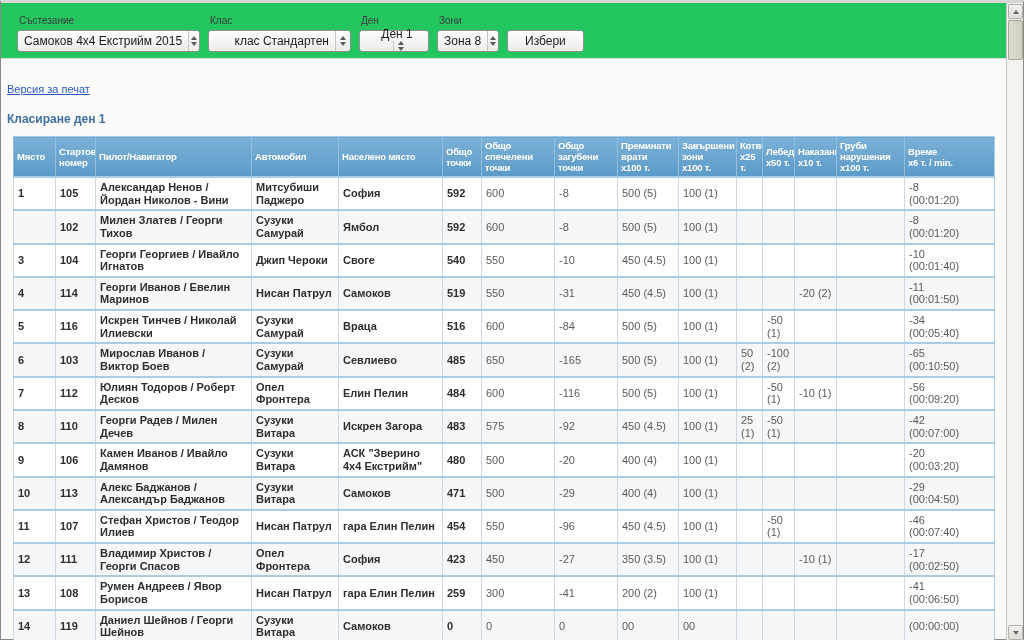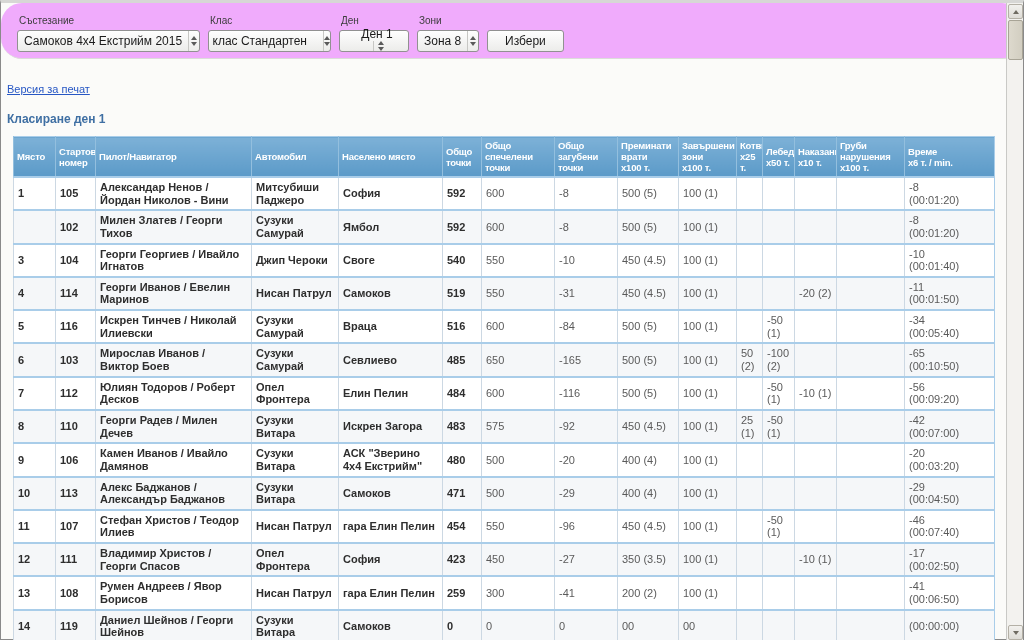--- a/index.html
+++ b/index.html
@@ -8,22 +8,22 @@
     font-family: "Liberation Sans", sans-serif;
     background:#fbfbf9;
   }
   .page {
     position:relative; width:1024px; height:640px;
     border:1px solid #8a8a8a; border-top:3px solid #d7d7d5;
     background:#fbfbf9;
   }
   
   .form-bar {
-    height:56px; background:#f0abfc; border-bottom:1px solid #dcdcda;
-    padding:10px 0 0 16px; white-space:nowrap;border-radius:21px;
+    height:56px; background:#22c55e; border-bottom:1px solid #dcdcda;
+    padding:10px 0 0 16px; white-space:nowrap;
   }
   .field { display:inline-block; vertical-align:top; margin-right:8px; }
   .field-label { font-size:10px; color:#3c3c3c; margin:2px 0 4px 2px; }
   .gtk-select {
     height:22px; border:1px solid #919191; border-radius:3px;
     background:linear-gradient(#fefefe,#ececea);
     display:flex; align-items:center; justify-content:flex-end;
     font-size:12px; color:#1b1b1b; padding-left:6px; cursor:default;
     box-shadow:0 1px 0 rgba(255,255,255,.6) inset;
   }
@@ -93,21 +93,21 @@
 
 <div class="page">
 
   <div class="form-bar">
     <span id="form-fields"><span class="field"><div class="field-label">Състезание</div><div class="gtk-select" style="width: 183px;">
             <span>Самоков 4x4 Екстрийм 2015</span>
             <span class="stepper">
               <span class="tri-up"></span>
               <span class="tri-down"></span>
             </span>
-          </div></span><span class="field"><div class="field-label">Клас</div><div class="gtk-select" style="width: 123px; gap: 10px;">
+          </div></span><span class="field"><div class="field-label">Клас</div><div class="gtk-select" style="width: 143px;">
             <span>клас Стандартен</span>
             <span class="stepper">
               <span class="tri-up"></span>
               <span class="tri-down"></span>
             </span>
           </div></span><span class="field"><div class="field-label">Ден</div><div class="gtk-select" style="width: 70px; flex-direction: column;">
             <span>Ден 1</span>
             <span class="stepper">
               <span class="tri-up"></span>
               <span class="tri-down"></span>

